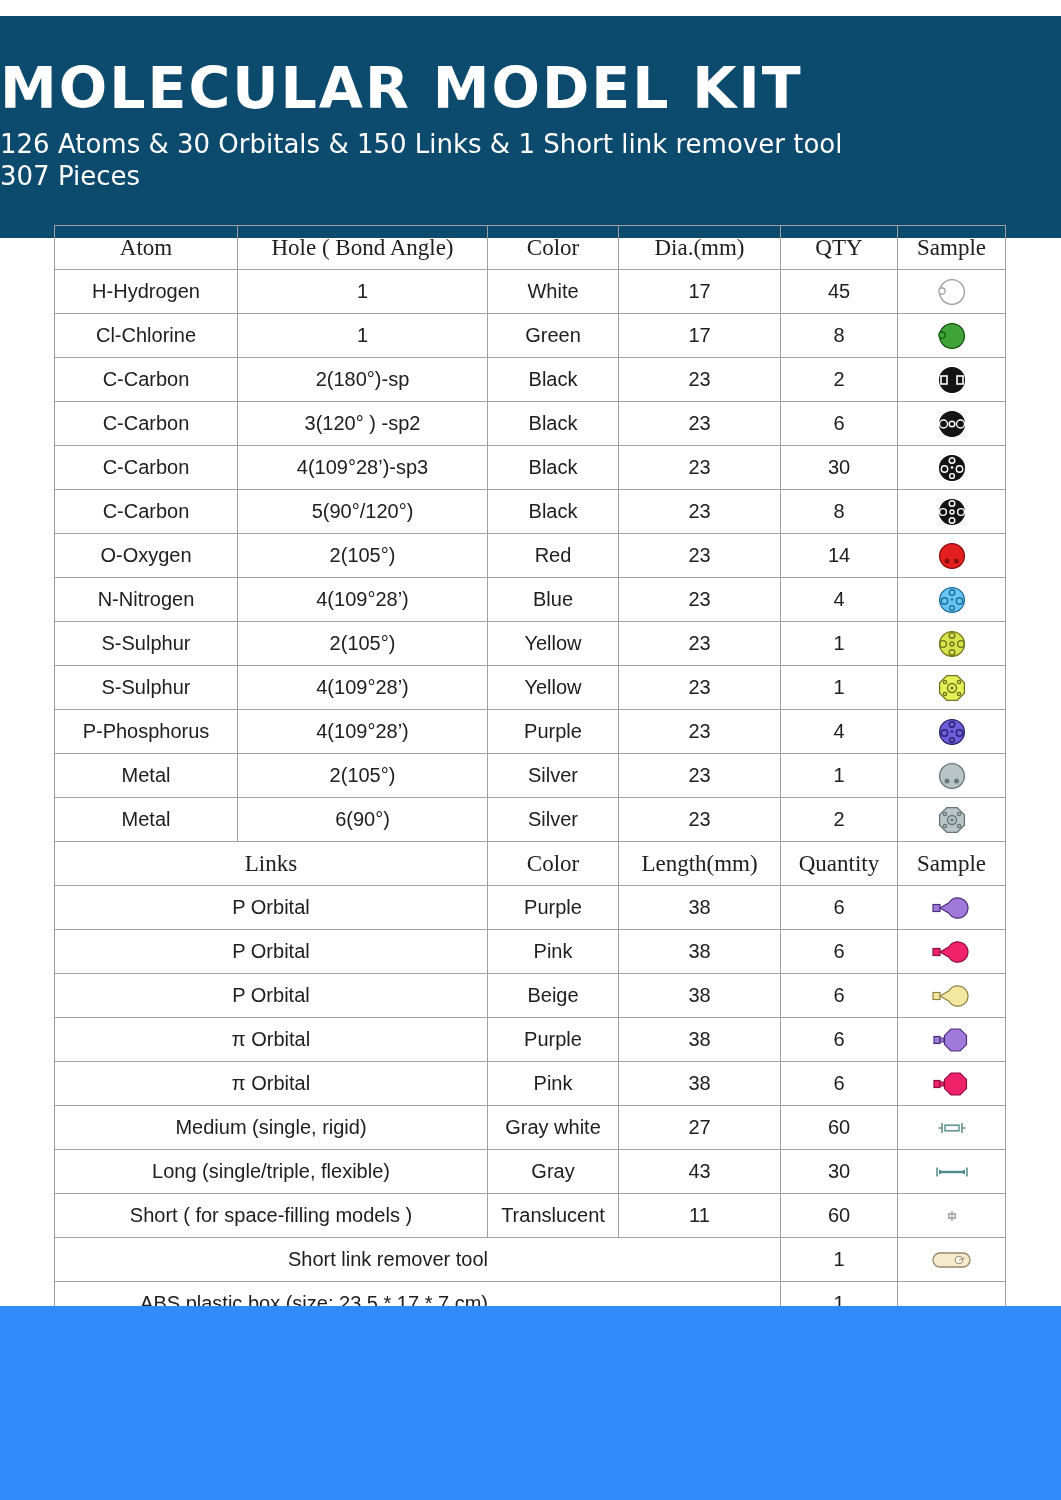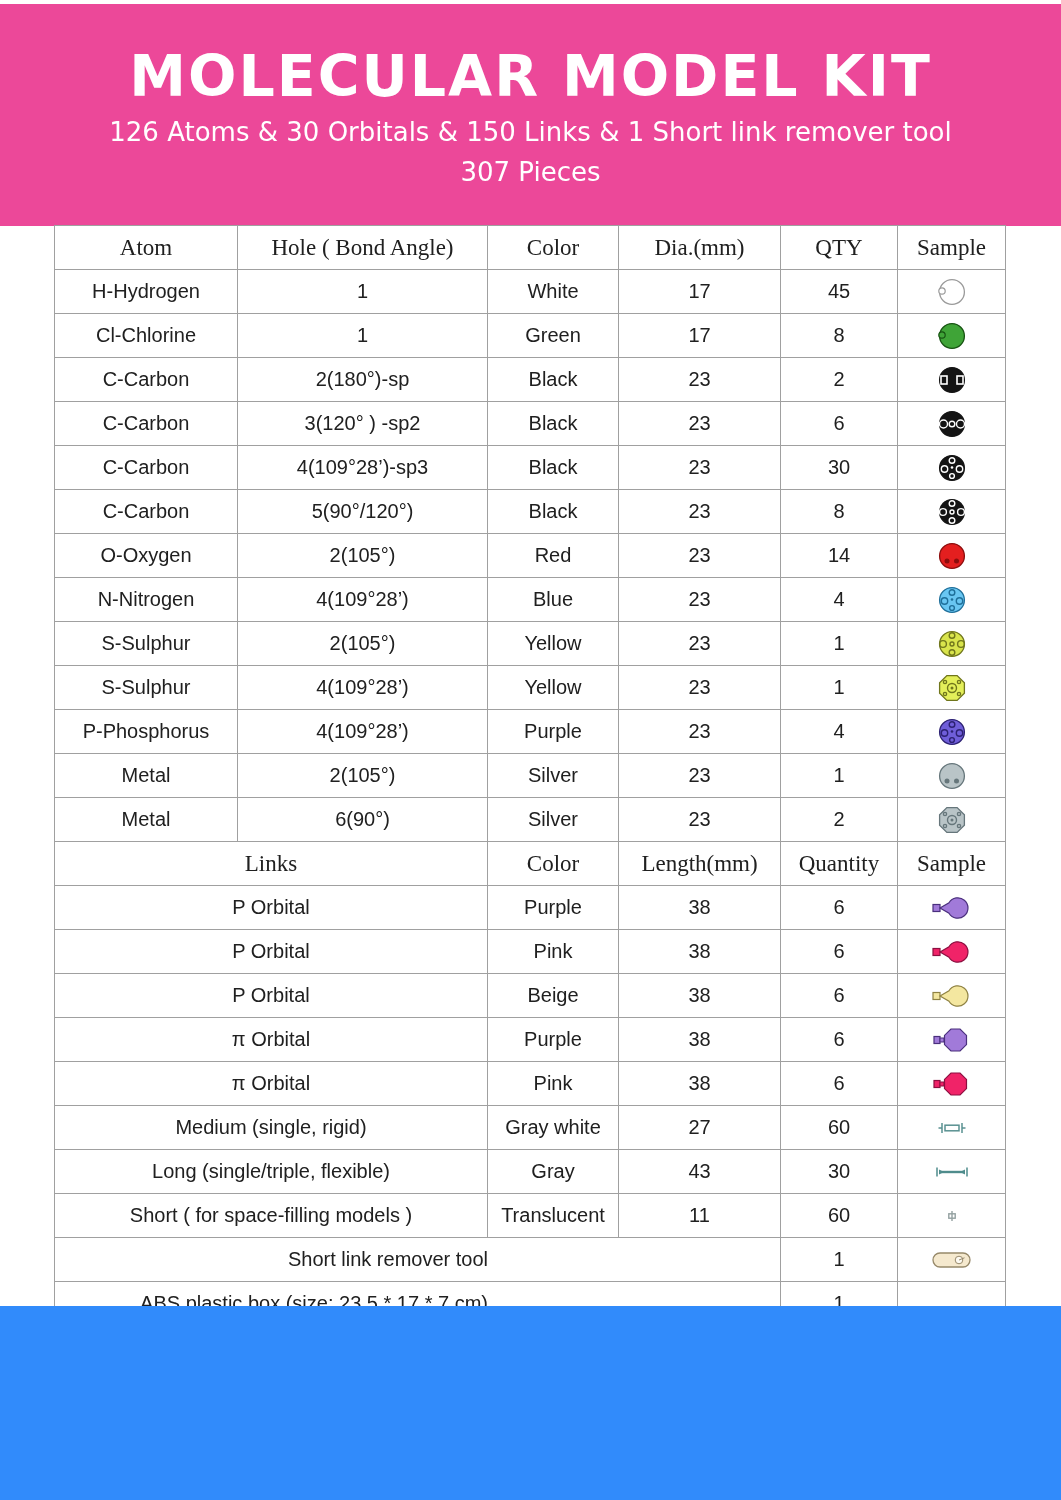--- a/index.html
+++ b/index.html
@@ -1,25 +1,25 @@
 <!DOCTYPE html>
 <html><head>
 <meta charset="utf-8">
 <style>
   html,body{margin:0;padding:0;}
   body{width:1061px;height:1500px;position:relative;background:#ffffff;
        font-family:"Liberation Sans",sans-serif;-webkit-font-smoothing:antialiased;}
-  .band-top{position:absolute;left:0;top:4px;width:1061px;height:222px;background:#ec4899;
-            display:flex;flex-direction:column;align-items:center;}
+  .band-top{position:absolute;left:0;top:16px;width:1061px;height:222px;background:#0c4a6e;
+            display:flex;flex-direction:column;}
   .band-bottom{position:absolute;left:0;top:1306px;width:1061px;height:194px;background:#318bfb;}
   .title{margin-top:44px;color:#ffffff;font-family:"DejaVu Sans",sans-serif;font-weight:bold;
          font-size:57px;letter-spacing:2px;line-height:1.0;white-space:nowrap;}
   .subtitle{margin-top:12px;color:#ffffff;font-family:"DejaVu Sans",sans-serif;
             font-size:26px;white-space:nowrap;}
-  .pieces{margin-top:10px;color:#ffffff;font-family:"DejaVu Sans",sans-serif;font-size:26px;}
+  .pieces{margin-top:2px;color:#ffffff;font-family:"DejaVu Sans",sans-serif;font-size:26px;}
   .sheet{position:absolute;left:54px;top:225px;}
   table{border-collapse:collapse;table-layout:fixed;width:951px;}
   td,th{border:1px solid #a0a0a0;text-align:center;vertical-align:middle;
         font-size:20px;font-weight:normal;color:#202020;height:43px;padding:0;overflow:hidden;}
   tr.hdr td{font-size:23px;font-family:Liberation Serif, serif;}
   td.merged-left{text-align:left;}
   td.merged-left .span2{width:433px;text-align:right;}
   .sample-wrap{display:inline-block;line-height:0;vertical-align:middle;}
 </style>
 </head>

